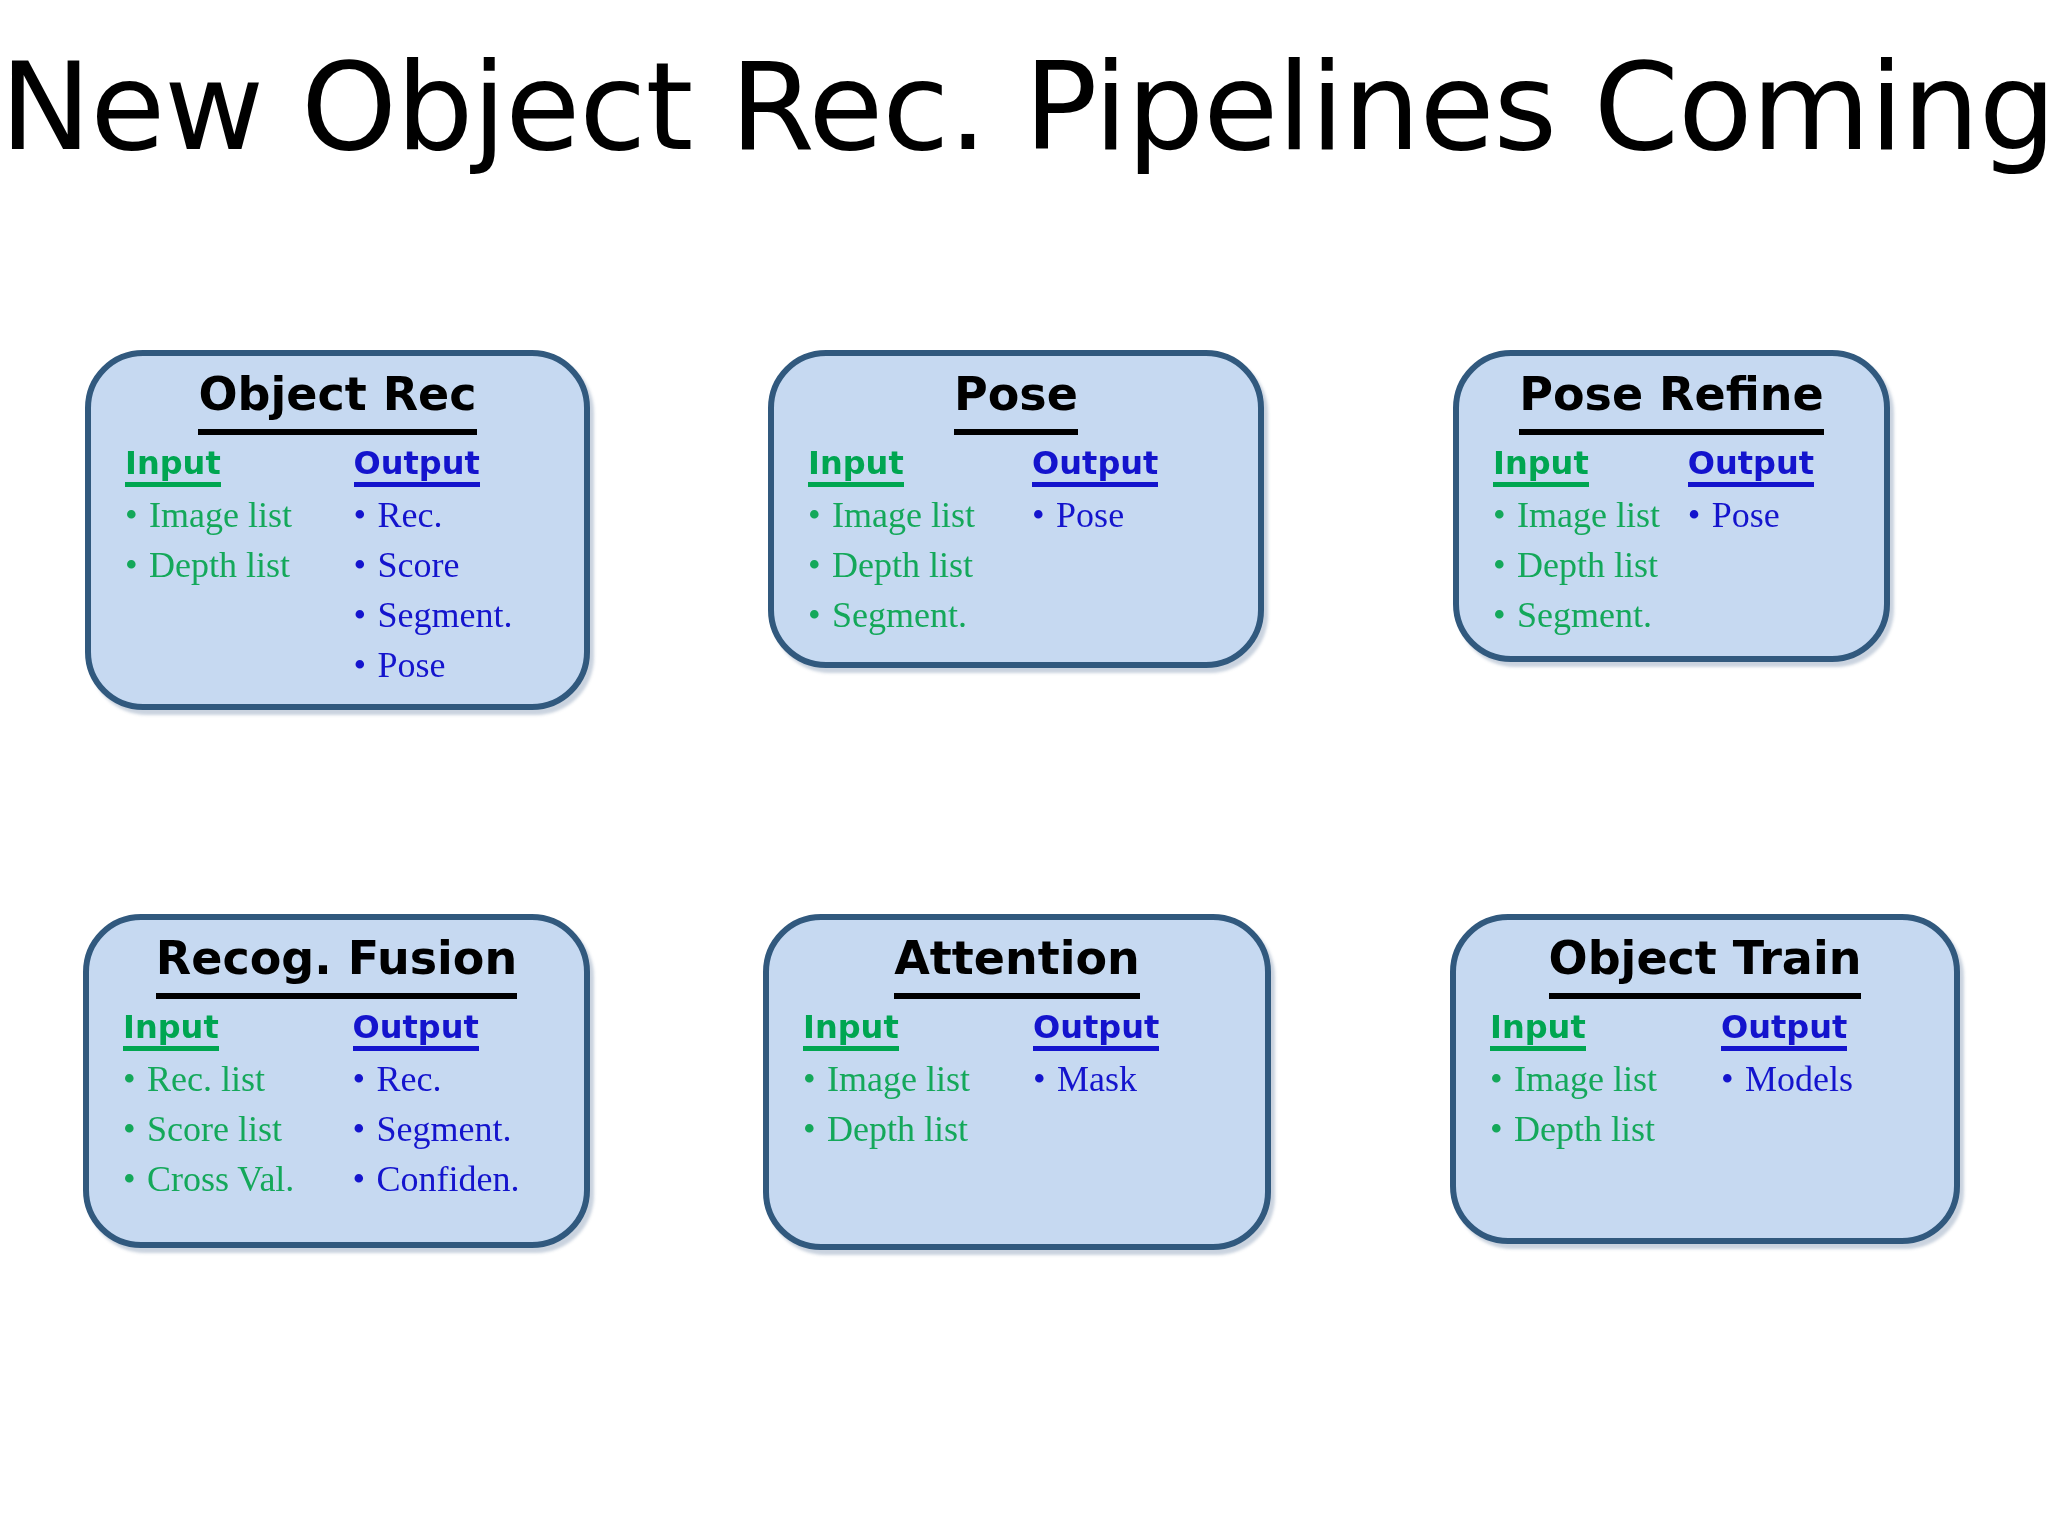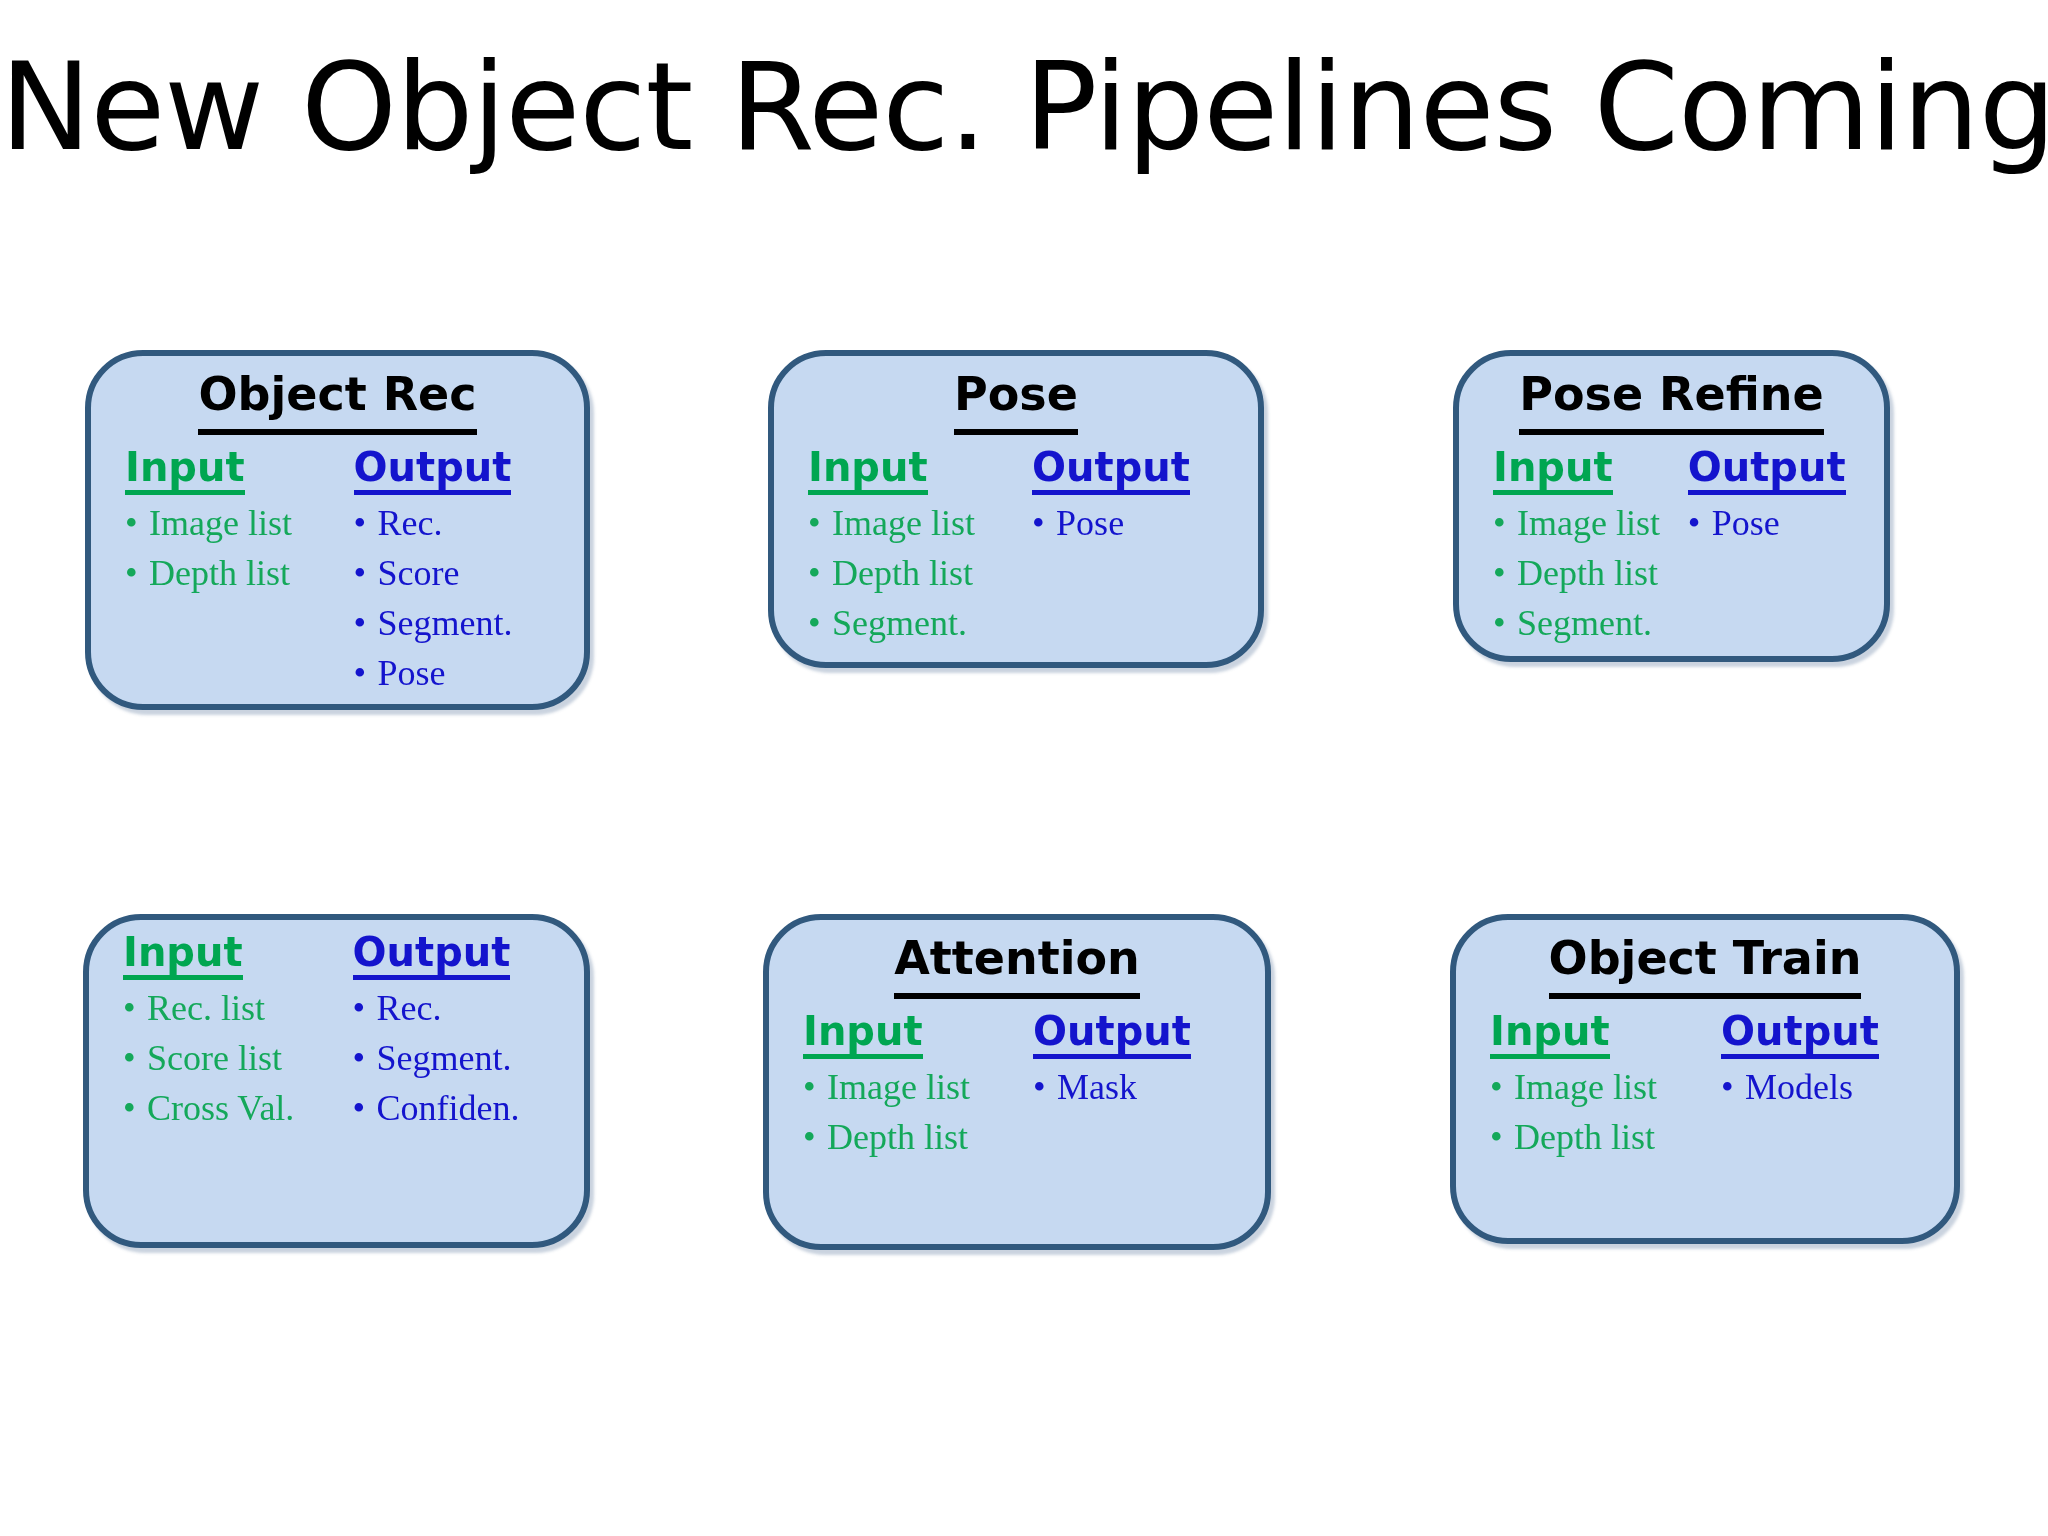--- a/index.html
+++ b/index.html
@@ -66,21 +66,21 @@
   .col {
     display: flex;
     flex-direction: column;
   }
   .col-input  { width: 248px; }
   .col-output { width: 250px; }
 
   .col-head {
     font-family: "DejaVu Sans", sans-serif;
     font-weight: bold;
-    font-size: 40px;
+    font-size: 32px;
     line-height: 1.0;
     white-space: nowrap;
     margin-bottom: 10px;
   }
   .col-head span {
     display: inline-block;
     padding-bottom: 3px;
   }
   .col-input  .col-head        { color: #00a651; }
   .col-input  .col-head span   { border-bottom: 5px solid #00a651; }
@@ -159,20 +159,21 @@
       <div class="item"><span class="bullet">•</span><span>Segment.</span></div>
     </div>
     <div class="col col-output">
       <div class="col-head"><span>Output</span></div>
       <div class="item"><span class="bullet">•</span><span>Pose</span></div>
     </div>
   </div>
 </div>
 
 <div class="box" id="box-recog-fusion">
+  <div class="box-title"><span>Recog. Fusion</span></div>
   <div class="cols">
     <div class="col col-input">
       <div class="col-head"><span>Input</span></div>
       <div class="item"><span class="bullet">•</span><span>Rec. list</span></div>
       <div class="item"><span class="bullet">•</span><span>Score list</span></div>
       <div class="item"><span class="bullet">•</span><span>Cross Val.</span></div>
     </div>
     <div class="col col-output">
       <div class="col-head"><span>Output</span></div>
       <div class="item"><span class="bullet">•</span><span>Rec.</span></div>

